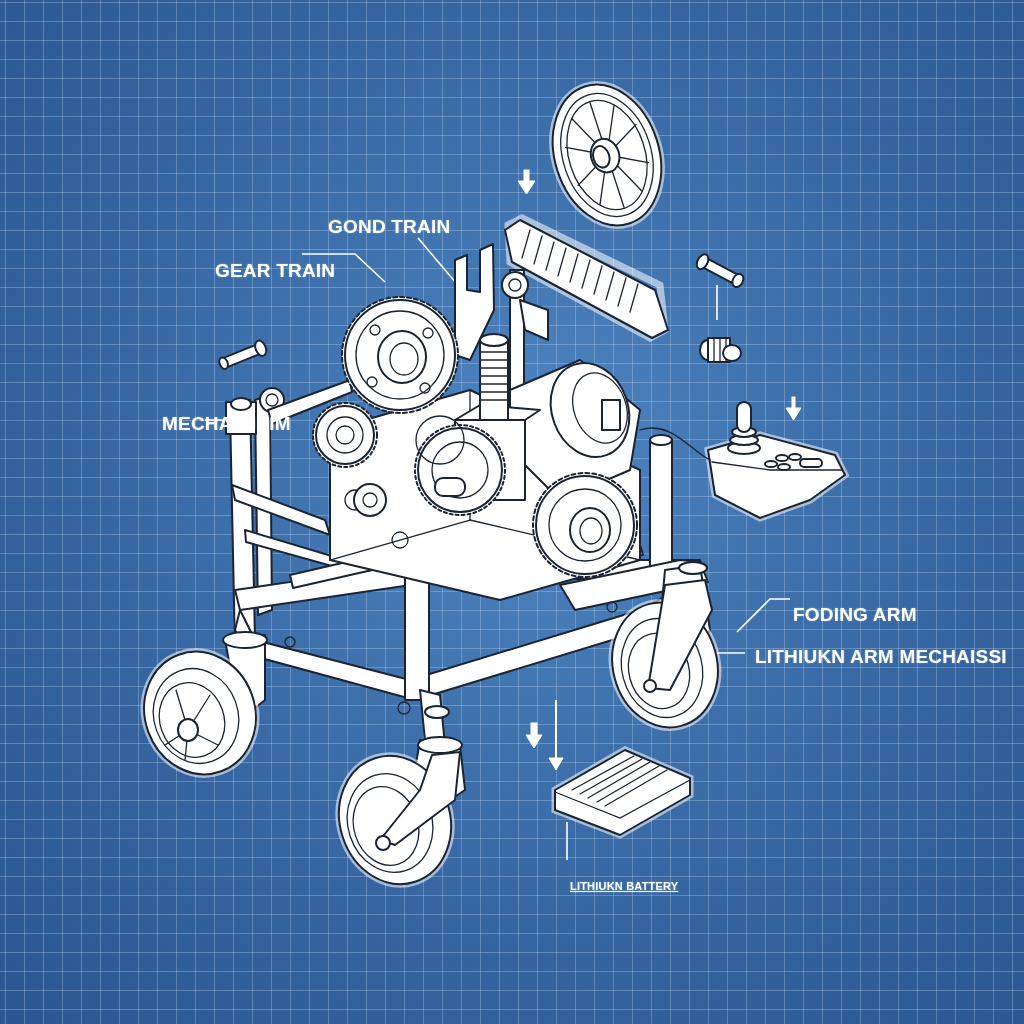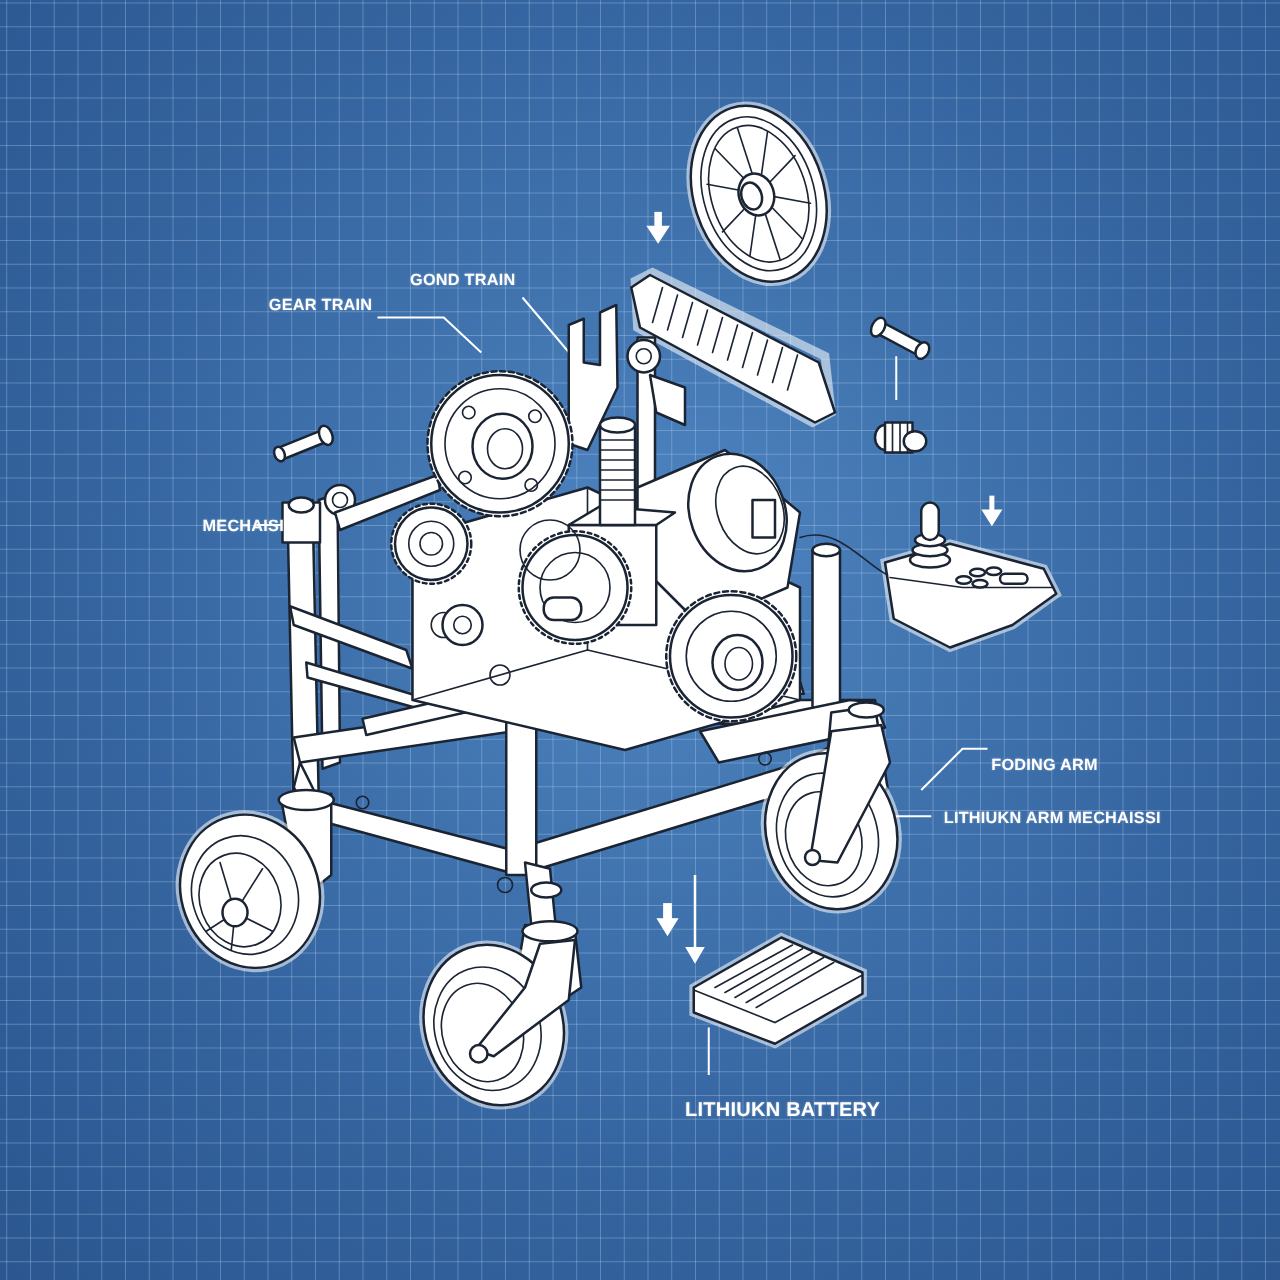--- a/index.html
+++ b/index.html
@@ -9,21 +9,21 @@
     background:
       linear-gradient(rgba(190,215,245,0.32) 1px, transparent 1px),
       linear-gradient(90deg, rgba(190,215,245,0.32) 1px, transparent 1px),
       radial-gradient(ellipse at 52% 45%, #4f86c2 0%, #3f72ad 35%, #33629d 65%, #2b5690 100%);
     background-size: 19px 19px, 19px 19px, 100% 100%;
     background-position: 5px 2px, 5px 2px, 0 0;
   }
   #drawing { position:absolute; left:0; top:0; }
   .lbl {
     position:absolute; color:#ffffff; white-space:nowrap;
-    font-family:"Liberation Sans", sans-serif; font-size:13px; font-weight:bold;
+    font-family:"Liberation Sans", sans-serif; font-size:19px; font-weight:bold;
     letter-spacing:0.2px; text-shadow:0 0 2px rgba(255,255,255,0.35);
   }
   .part { fill:#ffffff; stroke:#1b2433; stroke-width:2; stroke-linejoin:round; stroke-linecap:round; }
   .detail { fill:none; stroke:#1b2433; stroke-width:1.3; stroke-linecap:round; }
   .halo { fill:none; stroke:rgba(255,255,255,0.55); stroke-width:7; }
   .leader { fill:none; stroke:#ffffff; stroke-width:1.6; }
   .arrow { fill:#ffffff; stroke:#ffffff; stroke-width:1; }
 </style>
 </head>
 <body>
@@ -289,19 +289,19 @@
         <path d="M572 790 L634 756"></path>
           <path d="M588 798 L650 762"></path>
           <path d="M605 806 L667 770"></path>
         <path d="M580 794 L642 759"></path>
           <path d="M597 802 L659 766"></path>
       </g>
     </g>
   </svg>
 
   <div class="lbl" style="left:328px;top:216px;">GOND TRAIN</div>
-  <div class="lbl" style="left:215px;top:236px;">GEAR TRAIN</div>
+  <div class="lbl" style="left:215px;top:260px;">GEAR TRAIN</div>
   <div class="lbl" style="left:114px;top:413px;padding-left:48px;">MECHAISISIM</div>
   <div class="lbl" style="left:793px;top:592px;margin-top:12px;">FODING ARM</div>
   <div class="lbl" style="left:755px;top:646px;">LITHIUKN ARM MECHAISSI</div>
-  <div class="lbl" style="left:548px;top:880px;font-size:16px;">LITHIUKN BATTERY</div>
+  <div class="lbl" style="left:570px;top:880px;font-size:11px;text-decoration:underline;">LITHIUKN BATTERY</div>
 
 </div>
 
 </body></html>

